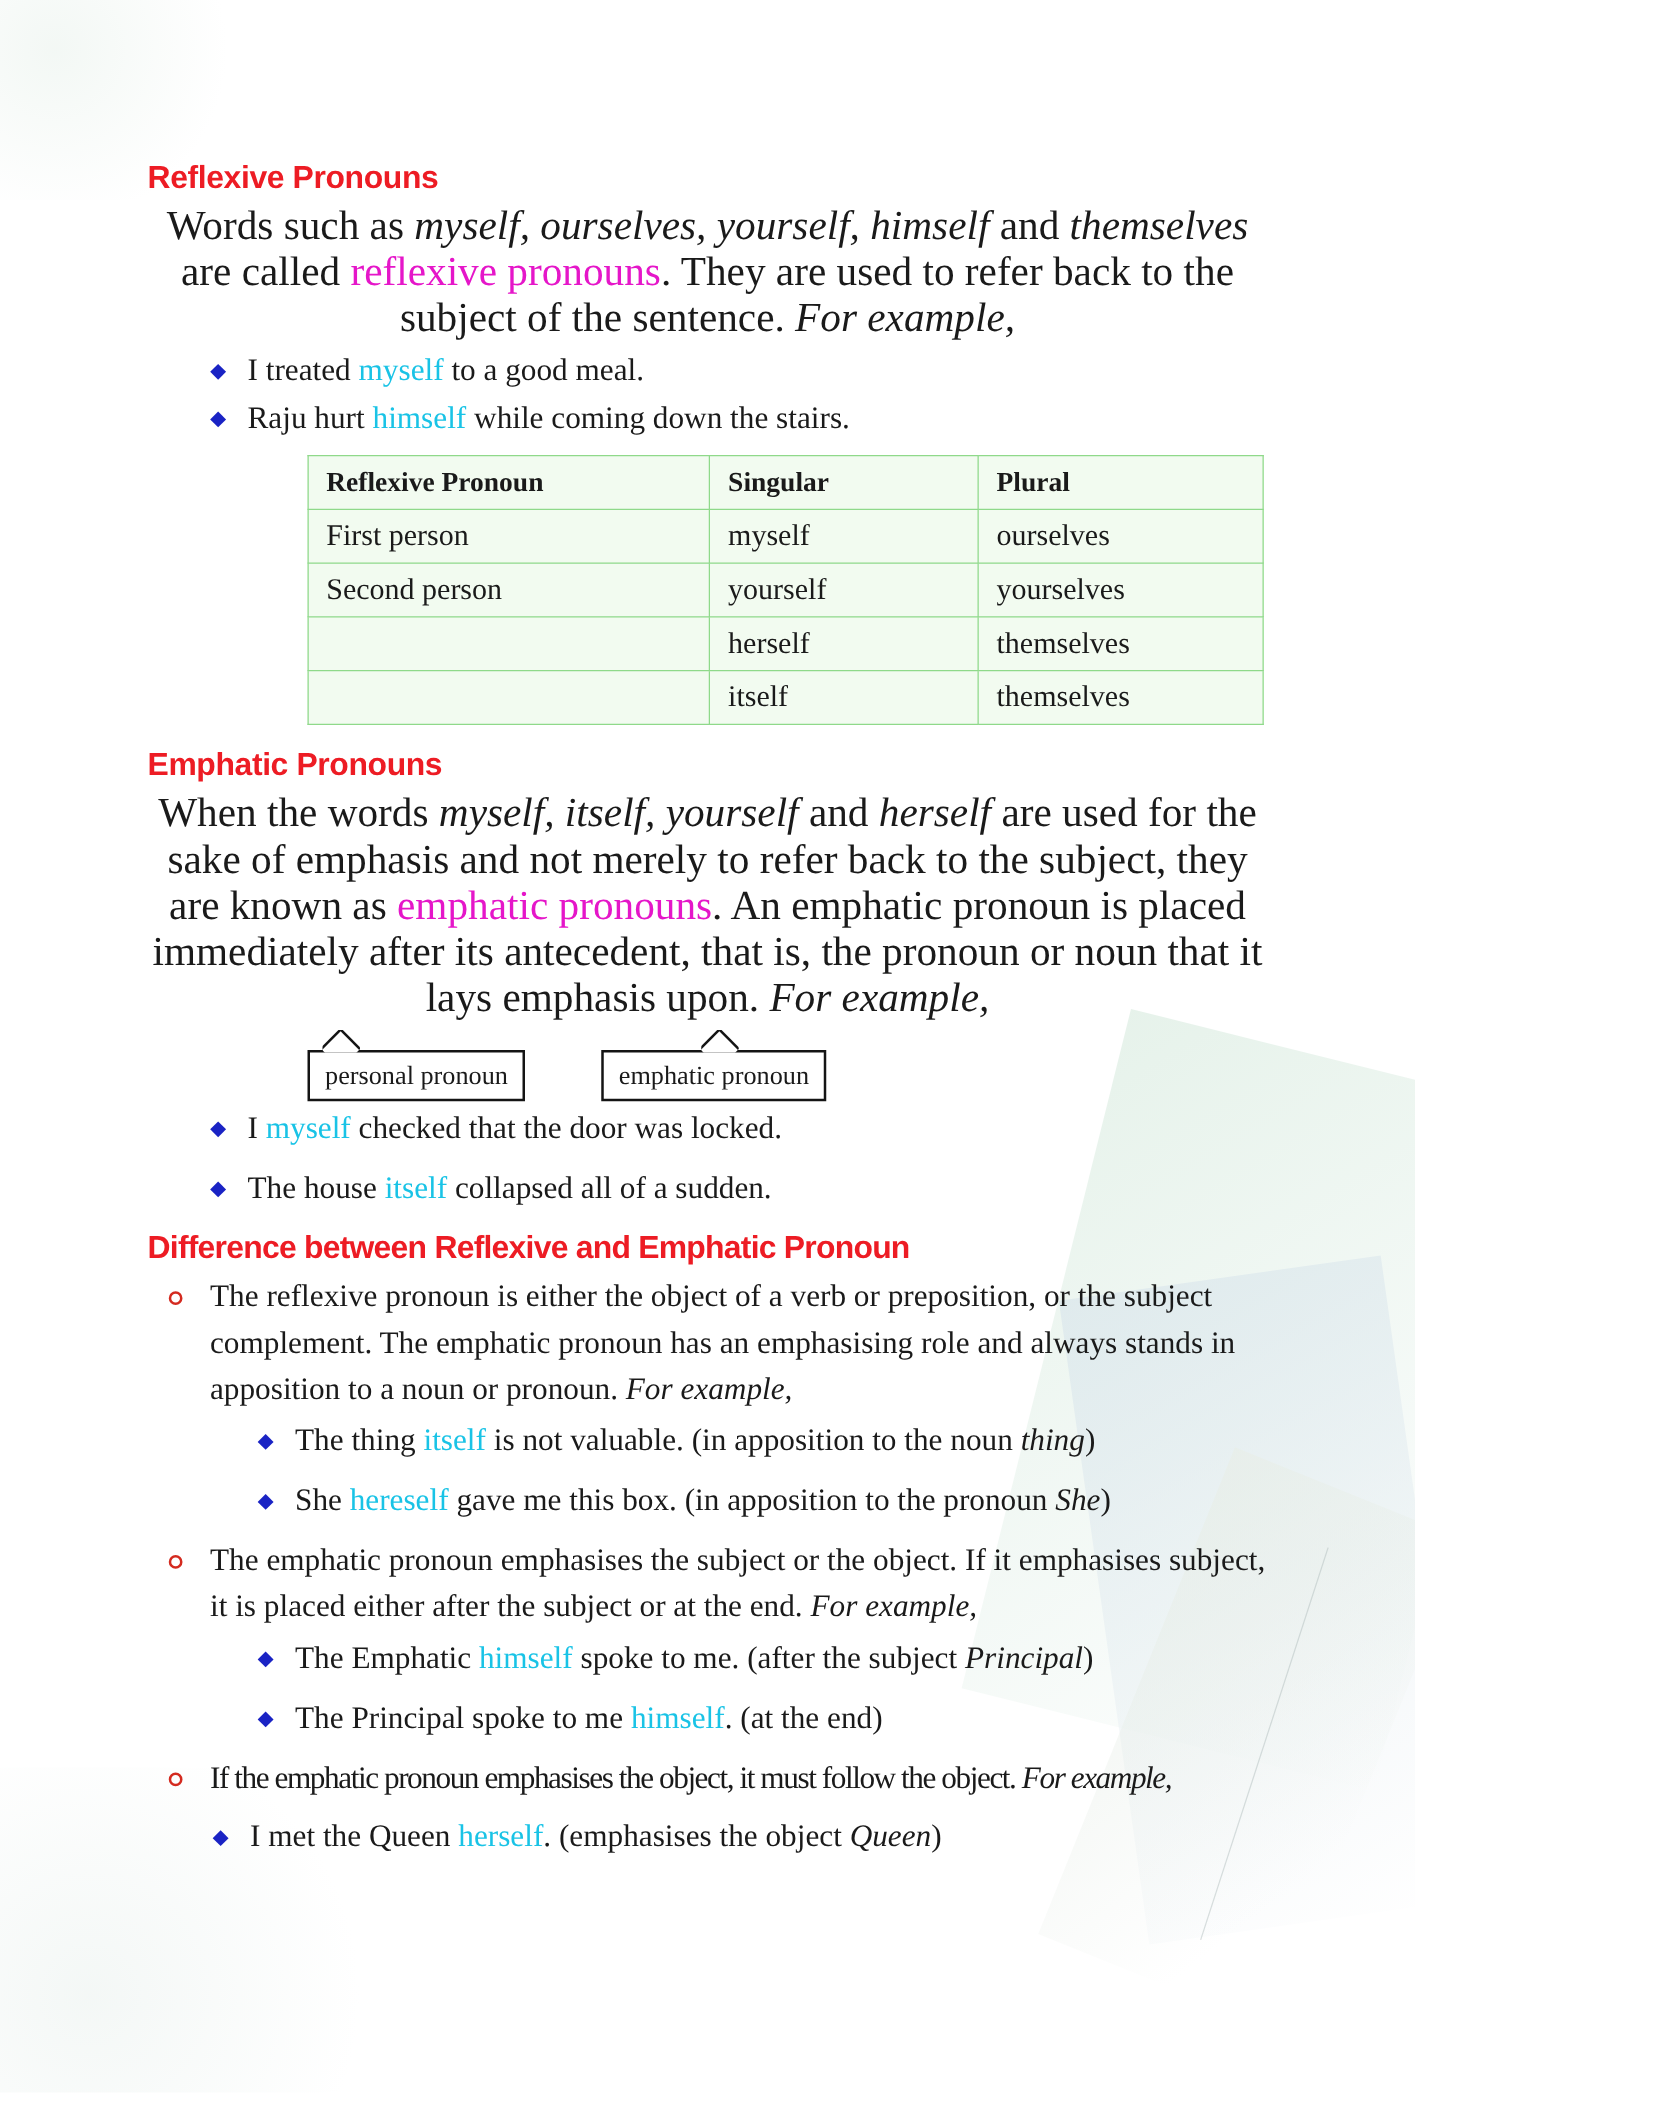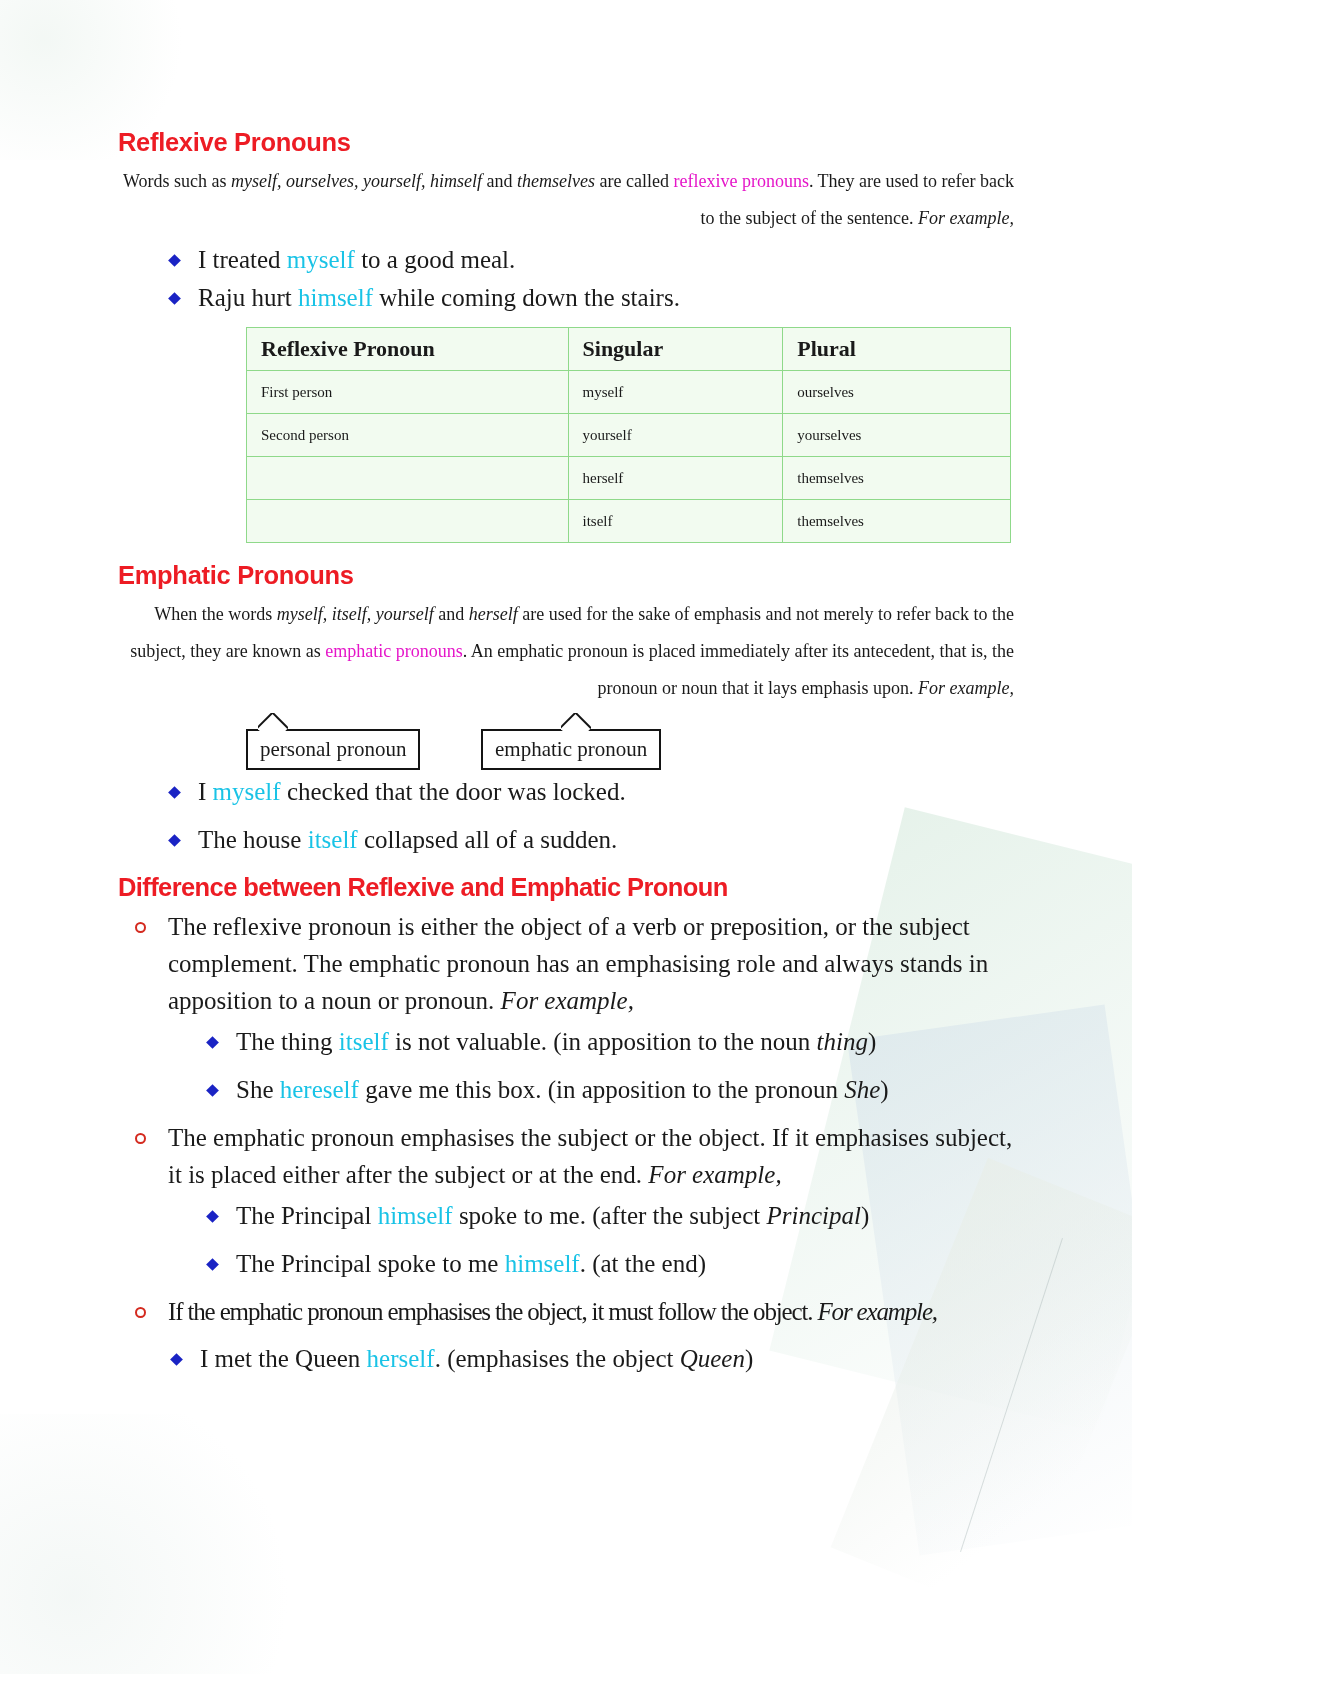--- a/index.html
+++ b/index.html
@@ -66,24 +66,24 @@
     font-family: "Liberation Sans", "DejaVu Sans", sans-serif;
     font-size: 25.5px;
     font-weight: bold;
     color: #ed1c24;
     margin: 0 0 6px 0;
     letter-spacing: -0.3px;
   }
   h2.section-heading.tight { letter-spacing: -0.6px; }
 
   p.body-text {
-    font-size: 18px;
+    font-size: 33px;
     line-height: 37px;
     margin: 0;
-    text-align: right;
+    text-align: center;
   }
   .kw { color: #e516c9; }
   .hl { color: #19c3e6; }
   em, .it { font-style: italic; }
 
   
   ul.dia {
     list-style: none;
     margin: 4px 0 0 0;
     padding: 0 0 0 48px;
@@ -134,21 +134,21 @@
   
   table.grammar-table {
     border-collapse: collapse;
     margin: 10px 0 0 128px;
     width: 765px;
     background: #f2fbf0;
   }
   table.grammar-table td, table.grammar-table th {
     border: 1px solid #8fd98a;
     padding: 5px 14px;
-    font-size: 15px;
+    font-size: 24px;
     line-height: 32px;
     text-align: left;
     font-weight: normal;
     height: 30px;
     vertical-align: middle;
   }
   table.grammar-table th {
     font-weight: bold;
     font-family: Liberation Serif, serif;
     font-size: 22px;
@@ -309,21 +309,21 @@
 
       <li><span>The reflexive pronoun is either the object of a verb or preposition, or the subject complement. The emphatic pronoun has an emphasising role and always stands in apposition to a noun or pronoun. </span><em>For example,</em>
         <ul class="dia spaced" style="padding-left:36px;">
           <li><span>The thing </span><span class="hl">itself</span><span> is not valuable. (in apposition to the noun </span><em>thing</em><span>)</span></li>
           <li><span>She </span><span class="hl">hereself</span><span> gave me this box. (in apposition to the pronoun </span><em>She</em><span>)</span></li>
         </ul>
       </li>
 
       <li><span>The emphatic pronoun emphasises the subject or the object. If it emphasises subject, it is placed either after the subject or at the end. </span><em>For example,</em>
         <ul class="dia spaced" style="padding-left:36px;">
-          <li><span>The Principal </span><span class="hl">himself</span><span> spoke to me. (after the subject </span><em>Principal</em><span>)</span></li>
+          <li><span>The Emphatic </span><span class="hl">himself</span><span> spoke to me. (after the subject </span><em>Principal</em><span>)</span></li>
           <li><span>The Principal spoke to me </span><span class="hl">himself</span><span>. (at the end)</span></li>
         </ul>
       </li>
 
       <li class="condensed"><span>If the emphatic pronoun emphasises the object, it must follow the object. </span><em>For example,</em></li>
     </ul>
 
     <ul class="dia" style="padding-left:50px; margin-top:10px;">
       <li><span>I met the Queen </span><span class="hl">herself</span><span>. (emphasises the object </span><em>Queen</em><span>)</span></li>
     </ul>

